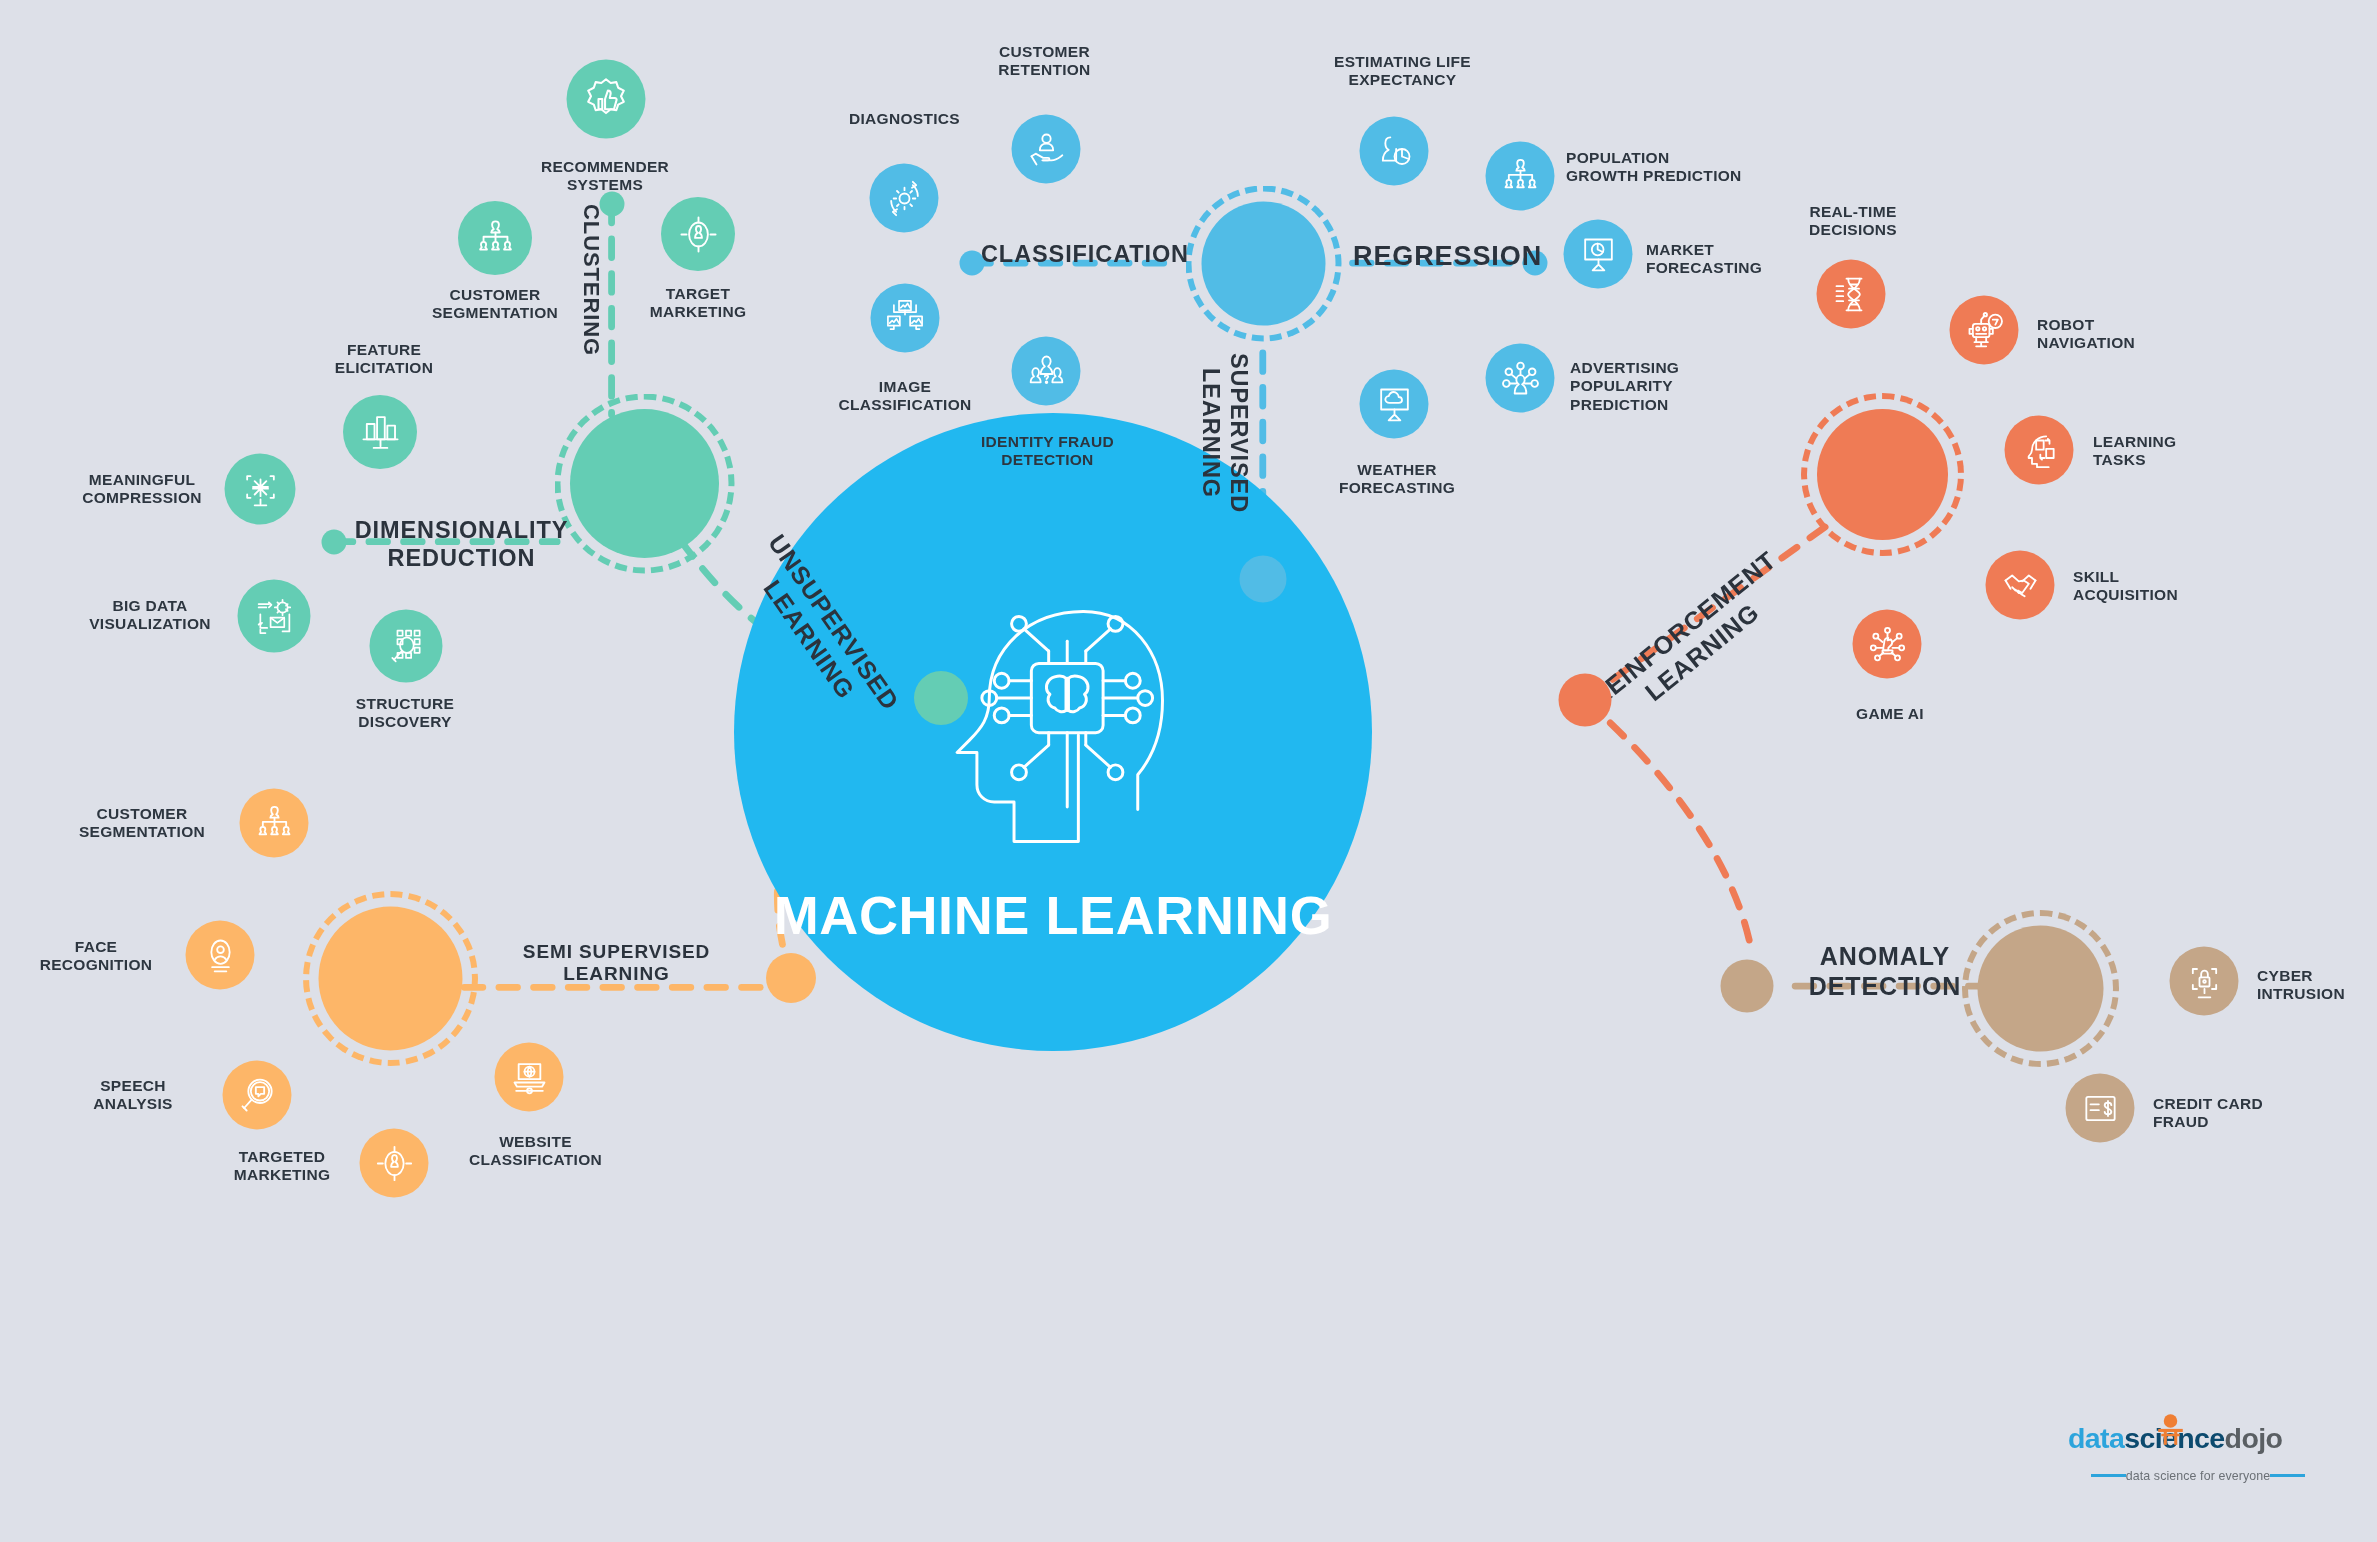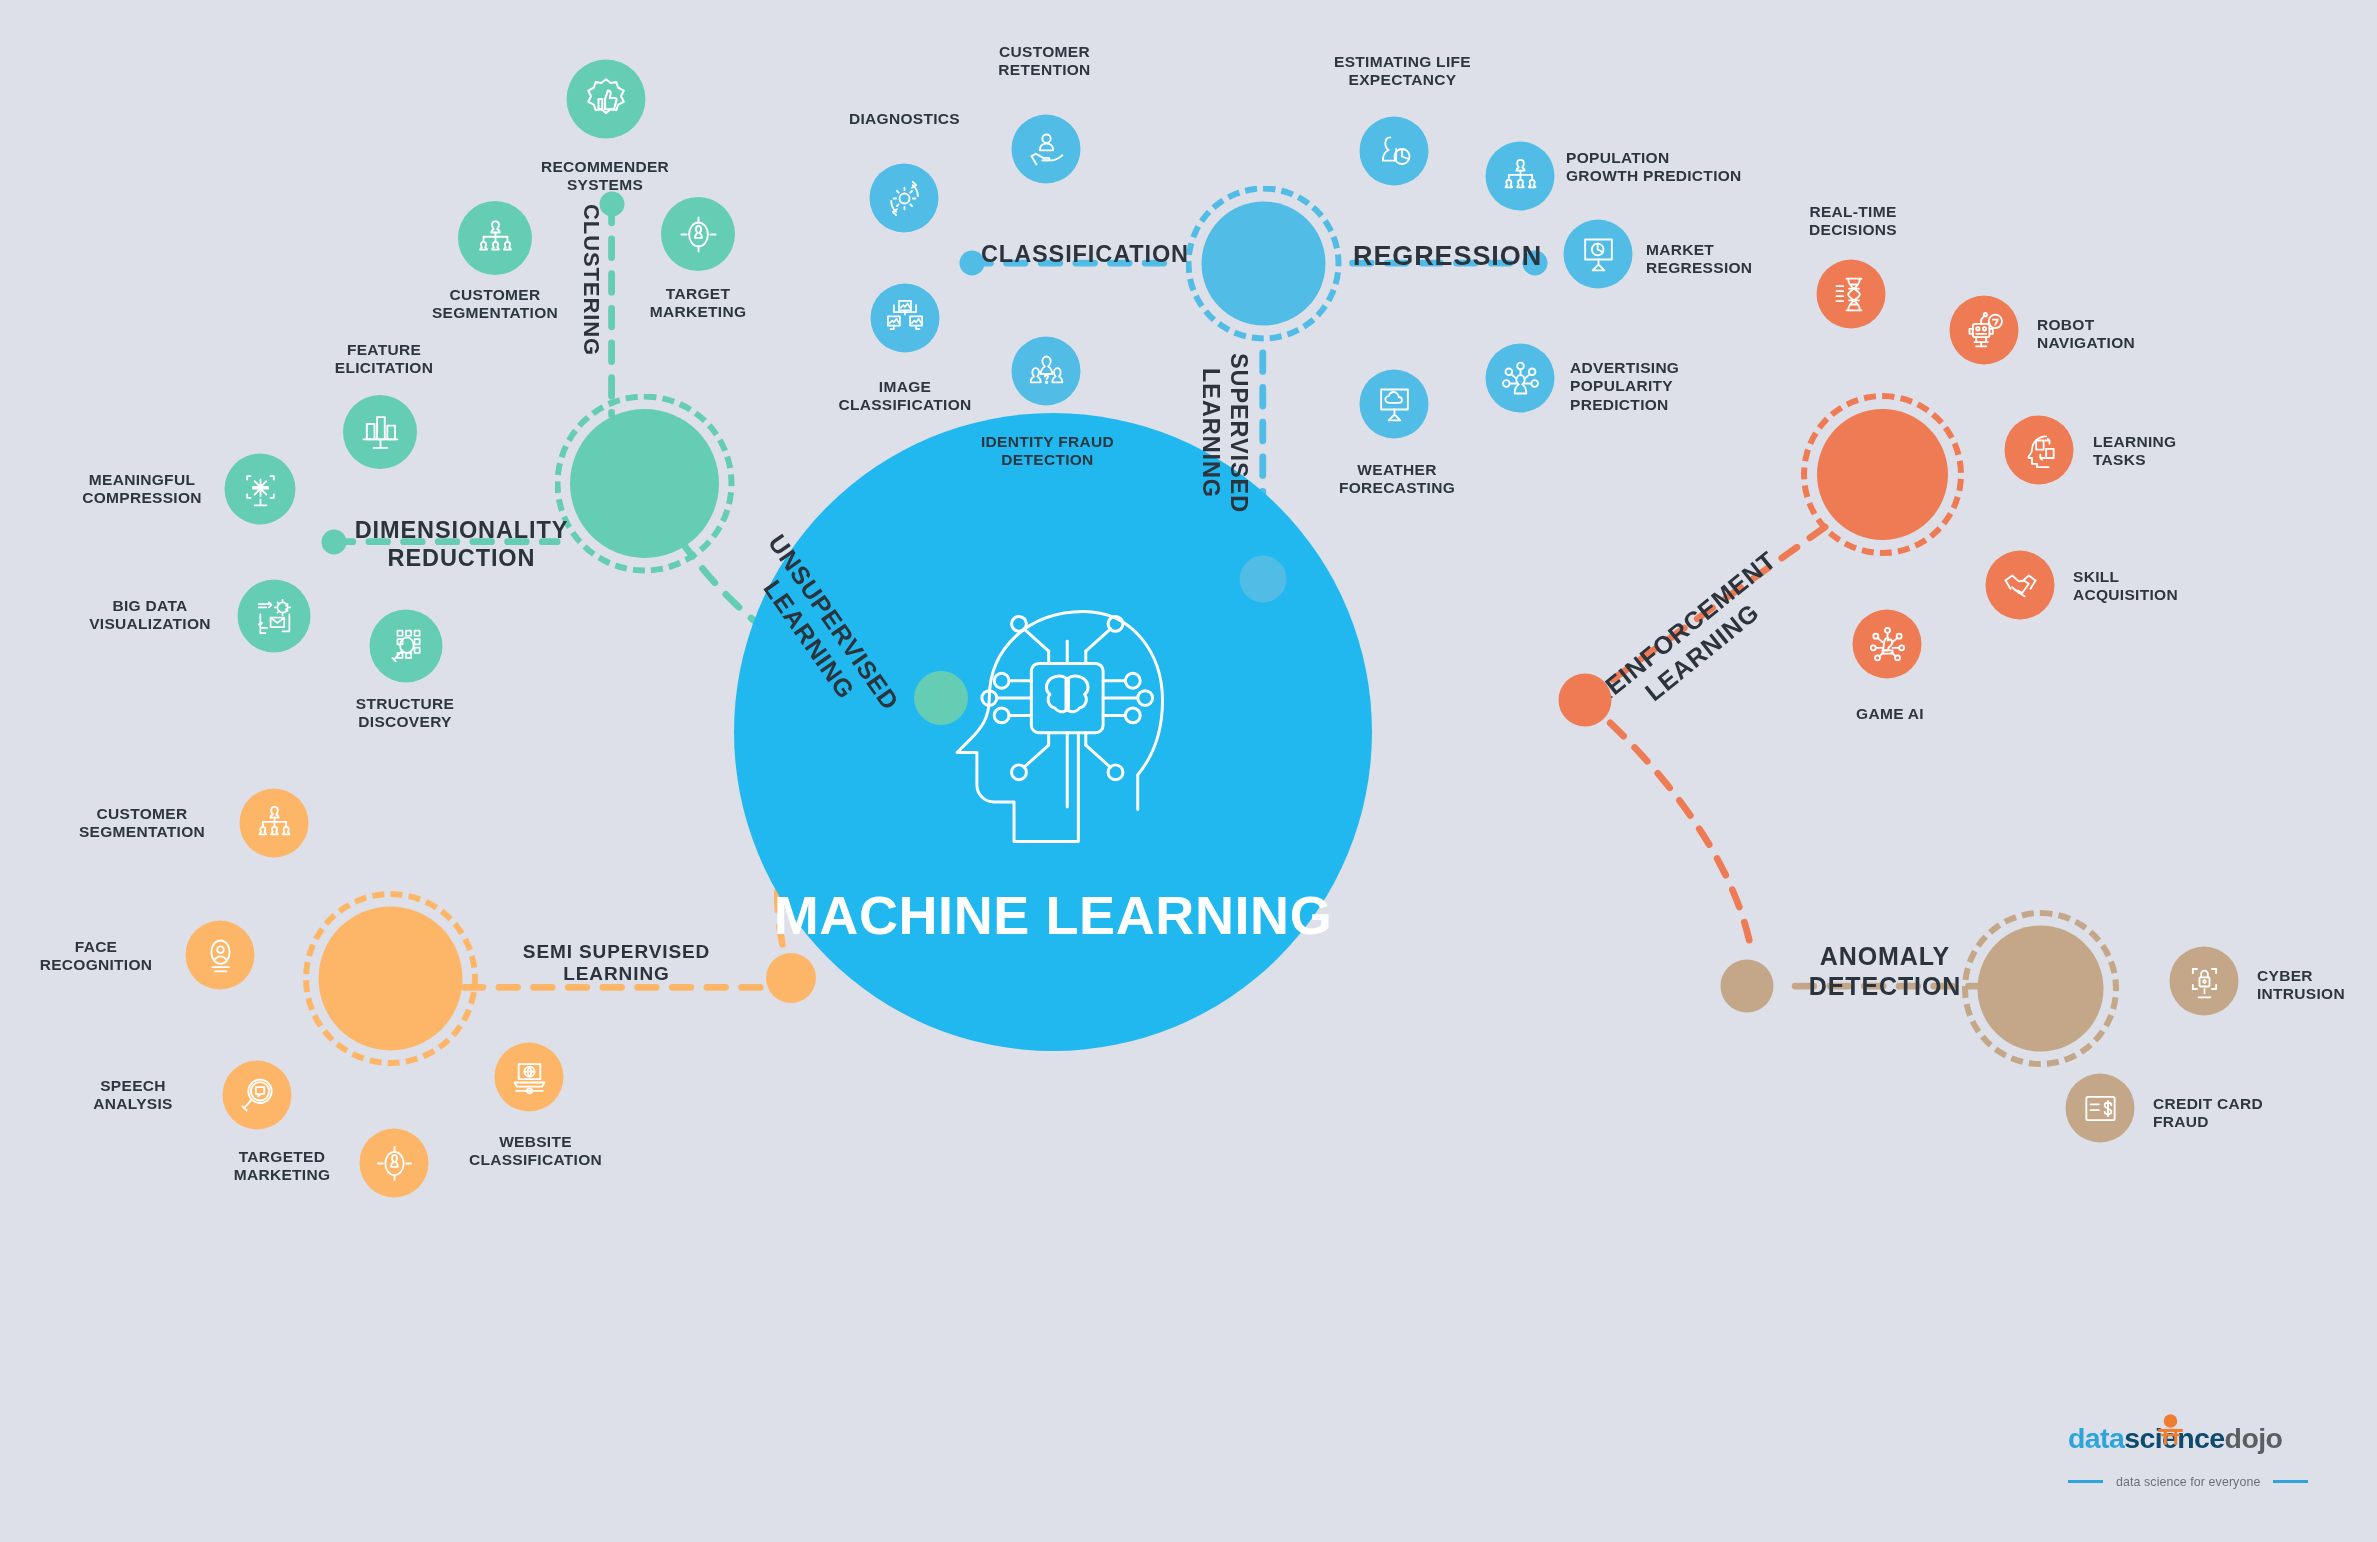--- a/index.html
+++ b/index.html
@@ -58,21 +58,21 @@
     color:#ffffff;font-size:54px;font-weight:800;letter-spacing:0.6px;white-space:nowrap;
   }
   #center-icon{position:absolute;left:50%;top:186px;transform:translateX(-50%);}
 
   
   #logo{position:absolute;left:2068px;top:1424px;width:260px;}
   #logo .wordmark{font-size:28.5px;font-weight:700;letter-spacing:-0.6px;line-height:1;white-space:nowrap;}
   #logo .w1{color:#2ca4dc;}
   #logo .w2{color:#0c4a6e;}
   #logo .w3{color:#5a5f63;}
-  #logo .tag-row{display:flex;align-items:center;gap:13px;margin-top:22px;}
+  #logo .tag-row{display:flex;align-items:center;gap:0;margin-top:16px;justify-content:center;}
   #logo .rule{height:2.5px;background:#2ca4dc;flex:0 0 35px;}
   #logo .tag{color:#6b7076;font-size:12.4px;letter-spacing:0.1px;white-space:nowrap;}
   #logo .torii{position:absolute;left:89px;top:-10px;}
 </style>
 </head>
 <body>
 
 <div id="stage">
 
   <svg class="lines" viewBox="0 0 3840 2491">
@@ -333,21 +333,21 @@
 
   <div class="bubble" style="left:1598px;top:254px;width:69px;height:69px;background:#51bce6;">
     <svg width="40" height="40" viewBox="0 0 48 48" fill="none" stroke="#fff" stroke-width="2.2" stroke-linejoin="round" stroke-linecap="round">
       <rect x="8" y="6" width="32" height="24"></rect>
       <circle cx="23" cy="18" r="7"></circle>
         <path d="M23 18v-7M23 18l6 3"></path>
       <path d="M24 30v6M24 36l-7 7M24 36l7 7M17 43h14"></path>
     </svg>
   </div>
   <div class="lbl leaf-lbl" style="left:1646px;top:241px;width:142px;text-align:left;">MARKET
-REGRESSION</div>
+FORECASTING</div>
 
   <div class="bubble" style="left:1520px;top:378px;width:69px;height:69px;background:#51bce6;">
     <svg width="40" height="40" viewBox="0 0 48 48" fill="none" stroke="#fff" stroke-width="2.2" stroke-linejoin="round" stroke-linecap="round">
       <path d="M24 20c-3 0-5 3-5 6s2 4 3 5c-3 2-5 6-5 11h14c0-5-2-9-5-11 1-1 3-2 3-5s-2-6-5-6z"></path>
       <circle cx="24" cy="9" r="4"></circle>
         <path d="M24 13v7"></path>
       <circle cx="10" cy="16" r="4"></circle>
         <path d="M13 19l6 5"></path>
       <circle cx="38" cy="16" r="4"></circle>
         <path d="M35 19l-6 5"></path>

